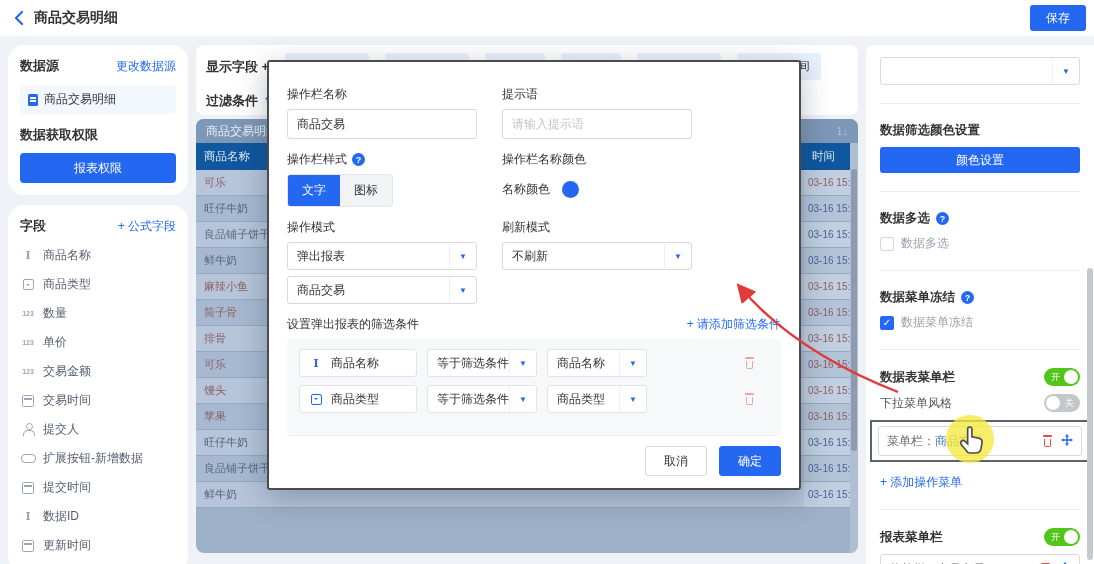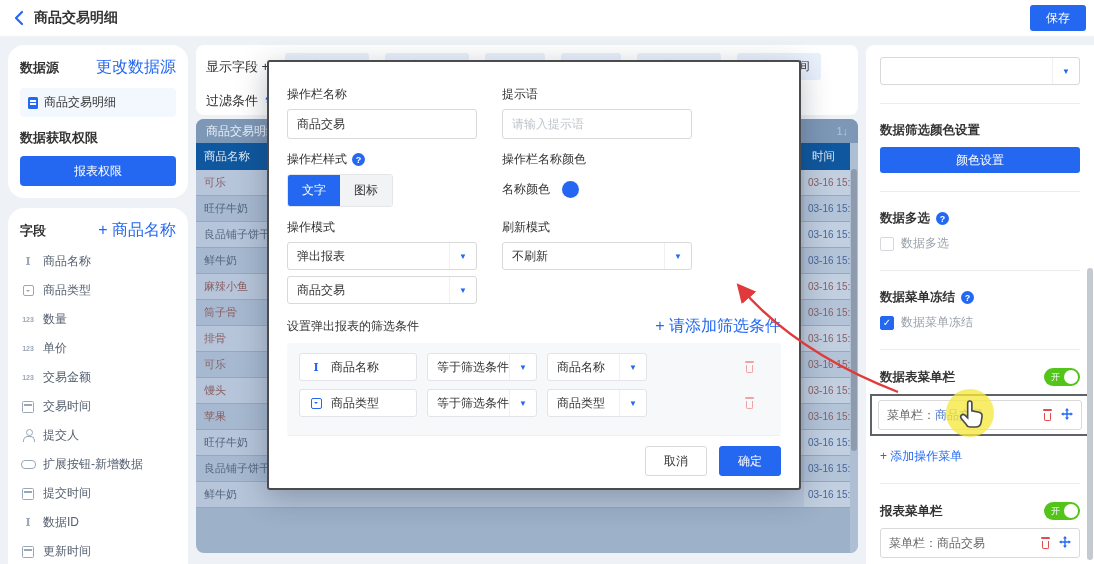--- a/index.html
+++ b/index.html
@@ -10,21 +10,21 @@
           align-items:center;padding:0 14px;z-index:6;border-bottom:1px solid #f1f2f4;}
   .back{display:flex;align-items:center;margin-right:10px;cursor:pointer;}
   .page-title{font-size:14px;font-weight:bold;color:#333;}
   .save-btn{position:absolute;right:8px;top:5px;height:26px;padding:0 16px;background:#2468F2;
             color:#fff;border:none;border-radius:3px;font-size:12px;display:flex;align-items:center;}
   
   .lp{position:absolute;left:8px;top:45px;width:180px;bottom:0;display:flex;flex-direction:column;gap:10px;z-index:1;}
   .card{background:#fff;border-radius:16px;padding:12px;}
   .lp-row{display:flex;justify-content:space-between;align-items:center;}
   .sec-title{font-size:13px;font-weight:bold;color:#333;}
-  .blue-link{color:#2468F2;font-size:16px;cursor:pointer;}
+  .blue-link{color:#2468F2;font-size:12px;cursor:pointer;}
   .ds-item{display:flex;align-items:center;gap:6px;background:#f3f8ff;border-radius:4px;
            padding:6px 8px;margin:10px 0 12px;color:#333;}
   .doc-icon{position:relative;width:10px;height:12px;background:#2468F2;border-radius:1.5px;flex:none;}
   .doc-icon::after{content:"";position:absolute;left:2px;top:3.5px;width:6px;height:1.5px;background:#fff;box-shadow:0 3px 0 #fff;}
   .perm-btn{margin-top:9px;width:100%;height:30px;background:#2468F2;color:#fff;border:none;border-radius:4px;font-size:12px;}
   .fields-card{flex:1;}
   .field-list{margin-top:6px;}
   .field-item{display:flex;align-items:center;gap:7px;height:29px;color:#566070;font-size:12px;cursor:pointer;}
   
   .ic{position:relative;width:16px;height:14px;flex:none;display:inline-flex;align-items:center;justify-content:center;color:#9aa7b8;}
@@ -34,21 +34,21 @@
   .ic-select::after{content:"";position:absolute;top:6px;left:5.5px;border:2.5px solid transparent;border-top-color:currentColor;}
   .ic-date::before{content:"";width:10px;height:10px;border:1px solid currentColor;border-radius:1.5px;}
   .ic-date::after{content:"";position:absolute;top:4.5px;left:4px;width:8px;height:1.5px;background:currentColor;}
   .ic-btn::before{content:"";width:13px;height:7px;border:1px solid currentColor;border-radius:4px;}
   .ic-person::before{content:"";position:absolute;top:0;left:5.5px;width:5px;height:5px;border:1px solid currentColor;border-radius:50%;}
   .ic-person::after{content:"";position:absolute;top:7px;left:3px;width:10px;height:5px;border:1px solid currentColor;border-bottom:none;border-radius:5px 5px 0 0;}
   
   .chips-card{position:absolute;left:196px;top:45px;width:662px;height:70px;background:#fff;border-radius:8px;
               padding:8px 10px;z-index:1;box-sizing:border-box;}
   .chips-row{display:flex;align-items:center;gap:16px;}
-  .disp-label{font-size:13px;font-weight:normal;color:#333;white-space:nowrap;margin-right:0;}
+  .disp-label{font-size:13px;font-weight:bold;color:#333;white-space:nowrap;margin-right:0;}
   .chip{display:inline-flex;align-items:center;gap:6px;background:#e9f1fd;border-radius:3px;
         padding:5px 11px;font-size:12px;color:#333;white-space:nowrap;cursor:pointer;}
   .chip::before{content:"▼";font-size:8px;color:#2468F2;}
   .filter-row{display:flex;align-items:center;gap:6px;margin-top:12px;}
   
   .table-card{position:absolute;left:196px;top:119px;width:662px;height:434px;border-radius:8px;overflow:hidden;
               z-index:1;display:flex;flex-direction:column;background:#9db1c9;box-sizing:border-box;}
   .t-titlebar{height:24px;background:#7d97b6;display:flex;align-items:center;justify-content:space-between;
               padding:0 10px;color:#e9eff6;font-size:12px;flex:none;}
   .t-sort{color:#a9c6e8;font-size:11px;}
@@ -188,21 +188,21 @@
     <div class="ds-item">
       <span class="doc-icon"></span>
       <span>商品交易明细</span>
     </div>
     <div class="sec-title">数据获取权限</div>
     <button class="perm-btn">报表权限</button>
   </div>
   <div class="card fields-card">
     <div class="lp-row">
       <span class="sec-title">字段</span>
-      <span class="blue-link">+ 商品名称</span>
+      <span class="blue-link">+ 公式字段</span>
     </div>
     <div class="field-list">
       <div class="field-item">
           <span class="ic ic-text"></span>
           <span>商品名称</span>
         </div>
         <div class="field-item">
           <span class="ic ic-select"></span>
           <span>商品类型</span>
         </div>
@@ -448,20 +448,27 @@
     <span>数据菜单冻结</span>
   </div>
   <hr>
   <div class="tg-row">
     <span class="tg-title">数据表菜单栏</span>
     <span class="toggle on">
       <span>开</span>
         <span class="knob"></span>
     </span>
   </div>
+  <div class="tg-row">
+    <span class="tg-sub">下拉菜单风格</span>
+    <span class="toggle off">
+      <span>关</span>
+        <span class="knob"></span>
+    </span>
+  </div>
   <div class="menu-wrap">
     <div class="menu-box">
       <span><span class="pfx">菜单栏：</span><span class="val">商品交易</span></span>
       <span class="sp"></span>
       <span class="trash"></span>
       <span>
         <svg width="12" height="12" viewBox="0 0 12 12" fill="#2468F2">
             <path d="M6 0l2 2.5H6.7v2.8H9.5V4.3L12 6 9.5 7.7V6.7H6.7v2.8H8L6 12 4 9.5h1.3V6.7H2.5v1L0 6l2.5-1.7v1h2.8V2.5H4z"></path>
           </svg>
       </span>

